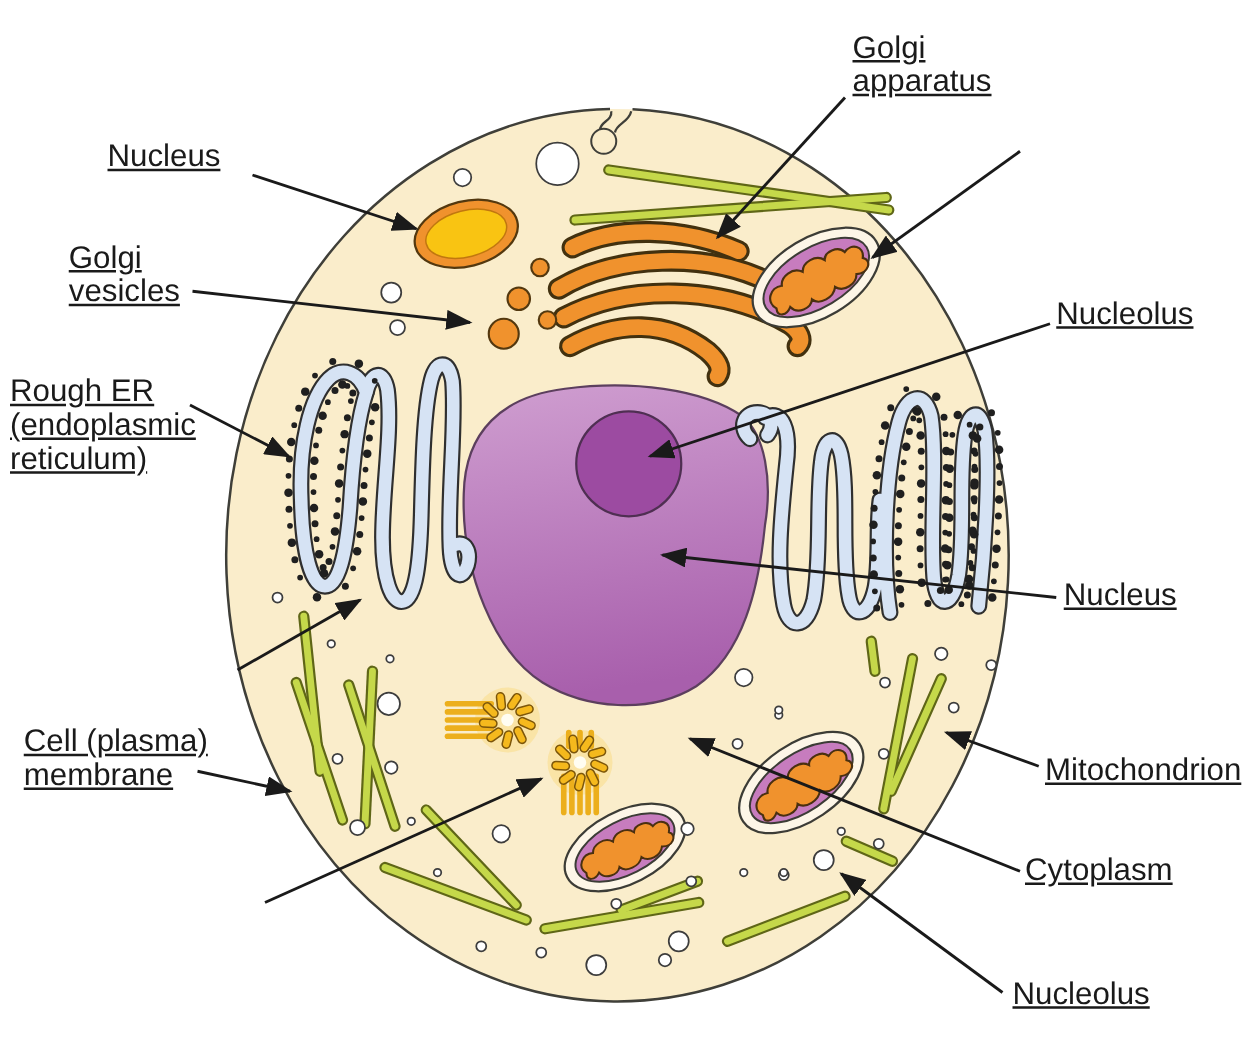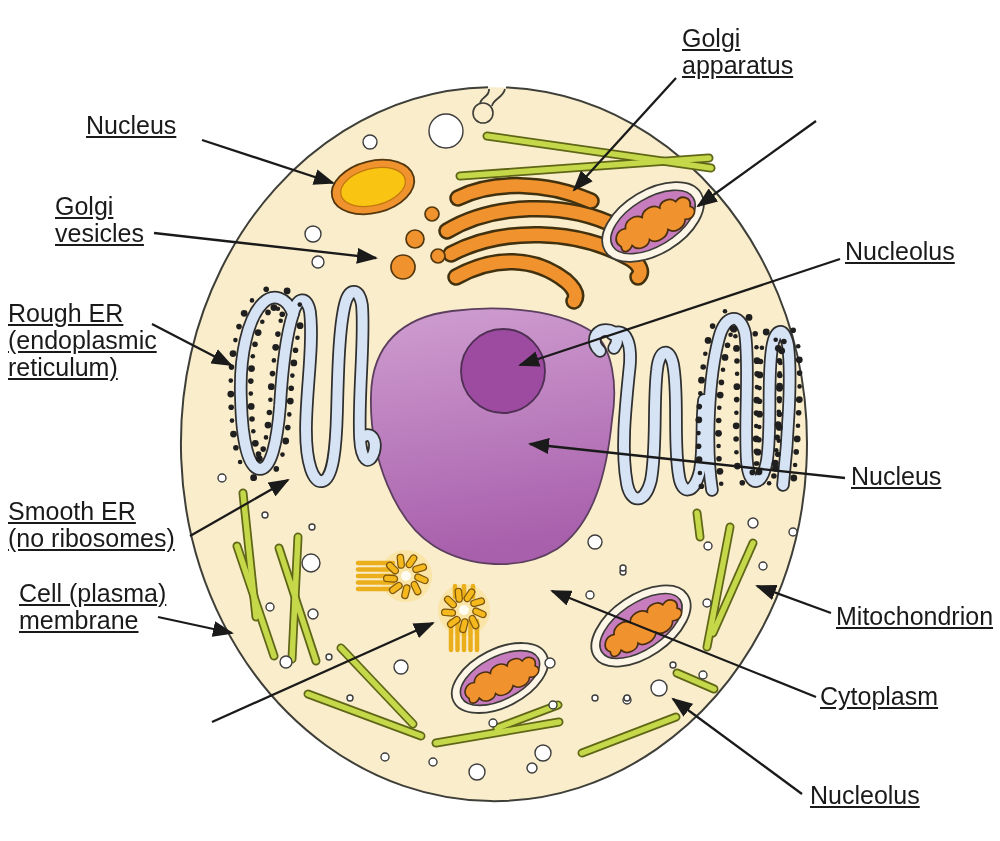--- a/index.html
+++ b/index.html
@@ -418,22 +418,20 @@
     <line class="arrow-line" marker-end="url(#ah)" x1="802" y1="794" x2="673" y2="699"></line>
   </g>
 </svg>
 
 <div class="lbl" style="left:86px;top:112px">Nucleus</div>
 <div class="lbl" style="left:55px;top:193px">Golgi
 vesicles</div>
 <div class="lbl" style="left:8px;top:300px">Rough ER
 (endoplasmic
 reticulum)</div>
-<div class="lbl" style="left:8px;top:498px">Smooth ER
-(no ribosomes)</div>
 <div class="lbl" style="left:19px;top:580px">Cell (plasma)
 membrane</div>
 <div class="lbl" style="left:682px;top:25px">Golgi
 apparatus</div>
 <div class="lbl" style="left:845px;top:238px">Nucleolus</div>
 <div class="lbl" style="left:851px;top:463px">Nucleus</div>
 <div class="lbl" style="left:836px;top:603px">Mitochondrion</div>
 <div class="lbl" style="left:820px;top:683px">Cytoplasm</div>
 <div class="lbl" style="left:810px;top:782px">Nucleolus</div>
 </div>

